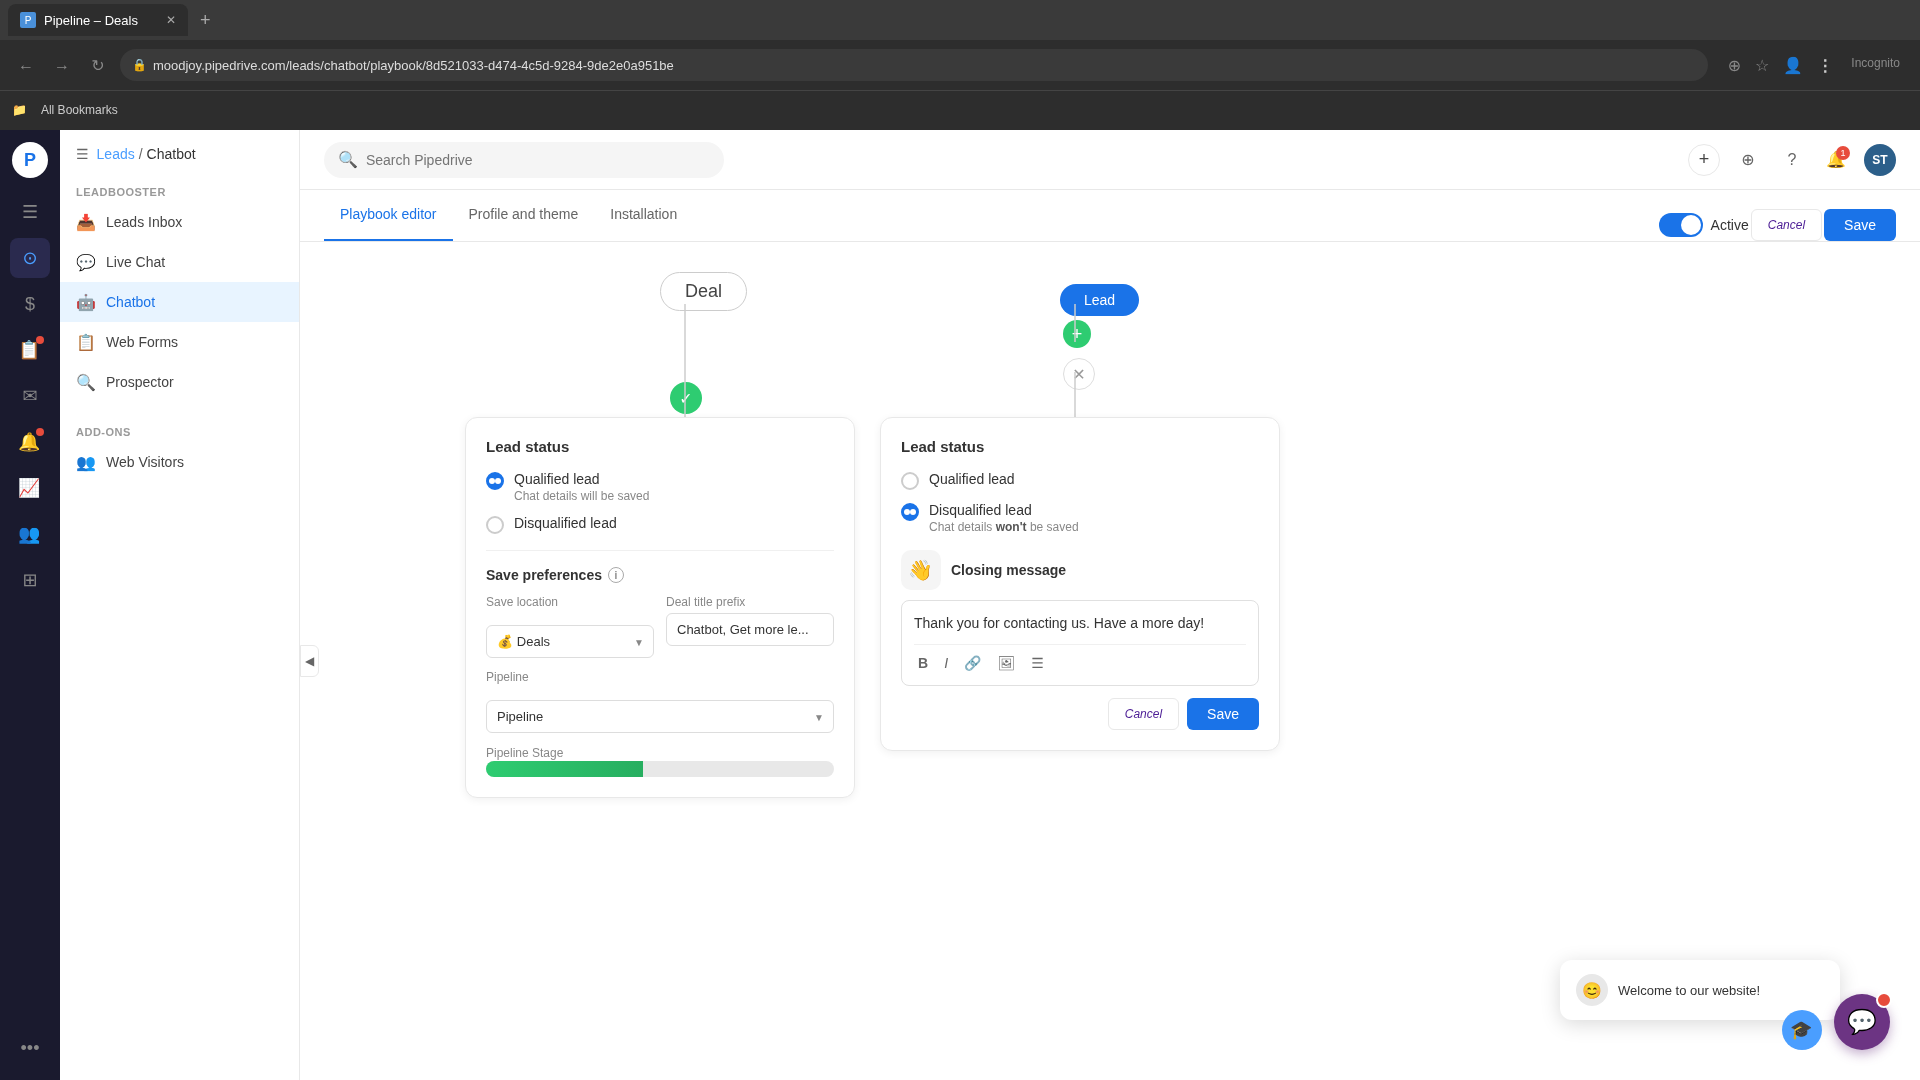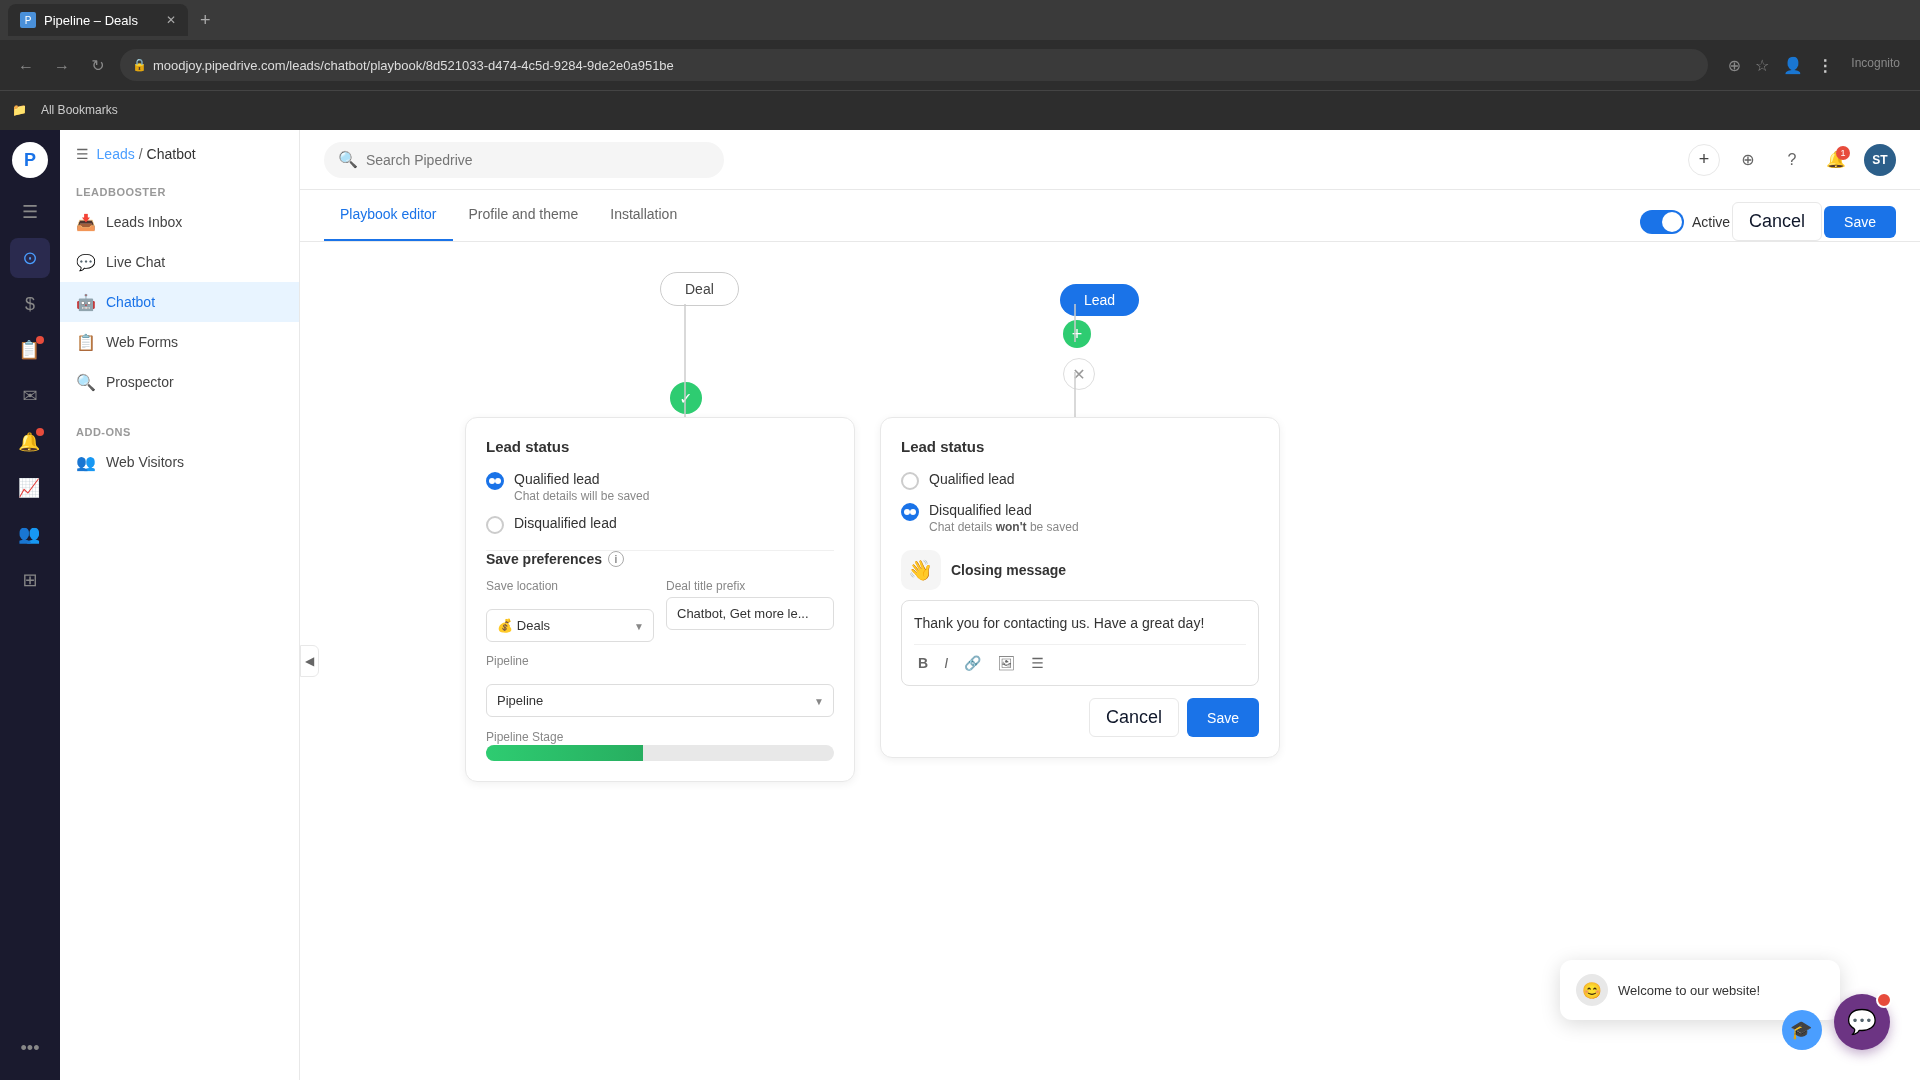--- a/index.html
+++ b/index.html
@@ -60,48 +60,48 @@
 
     
     .tabs-bar { background: #fff; border-bottom: 1px solid #e8e8e8; display: flex; align-items: flex-end; padding: 0 24px; height: 52px; }
     .tab-item { padding: 0 16px; height: 52px; display: flex; align-items: center; cursor: pointer; font-size: 14px; color: #666; border-bottom: 2px solid transparent; }
     .tab-item.active { color: #1a73e8; border-bottom-color: #1a73e8; font-weight: 500; }
     .tabs-actions { margin-left: auto; display: flex; align-items: center; gap: 2px; }
     .toggle-container { display: flex; align-items: center; gap: 8px; }
     .toggle-switch { width: 44px; height: 24px; background: #1a73e8; border-radius: 12px; position: relative; cursor: pointer; }
     .toggle-knob { width: 20px; height: 20px; background: white; border-radius: 50%; position: absolute; top: 2px; right: 2px; transition: right 0.2s; }
     .toggle-label { font-size: 14px; color: #333; font-weight: 500; }
-    .btn-cancel { padding: 8px 16px; border: 1px solid #e8e8e8; border-radius: 6px; background: white; font-size: 18px; cursor: pointer; color: #0f172a; }
+    .btn-cancel { padding: 8px 16px; border: 1px solid #e8e8e8; border-radius: 6px; background: white; font-size: 12px; cursor: pointer; color: #4c1d95; font-style: italic; }
     .btn-save { padding: 8px 20px; border-radius: 6px; background: #1a73e8; color: white; font-size: 14px; font-weight: 500; border: none; cursor: pointer; }
 
     
     .canvas-area { flex: 1; overflow: hidden; position: relative; }
 
     
     .playbook-canvas { position: relative; width: 100%; height: 100%; overflow: auto; }
-    .deal-node-box { border: 1px solid #ccc; border-radius: 20px; padding: 8px 24px; background: white; font-size: 14px; color: #444; cursor: pointer; display: inline-block; }
+    .deal-node-box { border: 1px solid #ccc; border-radius: 20px; padding: 8px 24px; background: white; font-size: 18px; color: #444; cursor: pointer; display: inline-block; }
     .lead-node-box { border: none; border-radius: 20px; padding: 8px 24px; background: #1a73e8; font-size: 14px; color: white; cursor: pointer; display: inline-block; font-weight: 500; }
 
     
     .lead-add-btn { position: absolute; top: 68px; left: 693px; width: 28px; height: 28px; background: #2ecc71; border-radius: 50%; display: flex; align-items: center; justify-content: center; color: white; font-size: 18px; cursor: pointer; border: none; }
 
     
     .status-card { position: absolute; background: white; border-radius: 12px; border: 1px solid #e8e8e8; box-shadow: 0 2px 8px rgba(0,0,0,0.06); padding: 20px; }
 
     .status-card h3 { font-size: 15px; font-weight: 600; color: #333; margin-bottom: 16px; }
     .radio-option { display: flex; align-items: flex-start; gap: 10px; margin-bottom: 12px; }
     .radio-btn { width: 18px; height: 18px; border-radius: 50%; border: 2px solid #ccc; flex-shrink: 0; margin-top: 1px; display: flex; align-items: center; justify-content: center; }
     .radio-btn.selected { border-color: #1a73e8; background: #1a73e8; }
     .radio-btn.selected::after { content: ''; width: 6px; height: 6px; background: white; border-radius: 50%; }
     .radio-label { font-size: 14px; color: #333; }
     .radio-hint { font-size: 12px; color: #888; margin-top: 2px; }
     .radio-hint strong { color: #555; font-weight: 600; }
 
     
-    .save-prefs { margin-top: 16px; border-top: 1px solid #f0f0f0; }
+    .save-prefs { margin-top: 16px; border-top: 1px solid #f0f0f0; padding-top: 16px; }
     .save-prefs h4 { font-size: 14px; font-weight: 600; color: #333; margin-bottom: 12px; display: flex; align-items: center; gap: 6px; }
     .info-icon { width: 16px; height: 16px; border: 1px solid #aaa; border-radius: 50%; font-size: 10px; color: #888; display: inline-flex; align-items: center; justify-content: center; cursor: pointer; }
     .form-row { display: flex; gap: 12px; margin-bottom: 12px; }
     .form-field { flex: 1; }
     .form-field label { font-size: 12px; color: #888; display: block; margin-bottom: 4px; }
     .form-select { width: 100%; padding: 8px 10px; border: 1px solid #ddd; border-radius: 6px; font-size: 13px; color: #333; background: white; appearance: none; cursor: pointer; display: flex; align-items: center; justify-content: space-between; }
     .select-wrapper { position: relative; margin-top: 16px; }
     .select-wrapper::after { content: '▼'; position: absolute; right: 10px; top: 50%; transform: translateY(-50%); font-size: 10px; color: #888; pointer-events: none; }
     .form-input { width: 100%; padding: 8px 10px; border: 1px solid #ddd; border-radius: 6px; font-size: 13px; color: #333; background: white; }
     .pipeline-stage-label { font-size: 12px; color: #888; margin-bottom: 6px; }
@@ -383,21 +383,21 @@
               </div>
             </div>
           </div>
 
           <div class="closing-msg-card">
             <div class="closing-msg-header">
               <div class="wave-icon">👋</div>
               <div class="closing-msg-title">Closing message</div>
             </div>
             <div class="closing-msg-body">
-              <div class="closing-msg-text" contenteditable="true" style="">Thank you for contacting us. Have a great day!</div>
+              <div class="closing-msg-text" contenteditable="true" style="">Thank you for contacting us. Have a more day!</div>
               <div class="msg-toolbar">
                 <span class="msg-tool-btn"><strong>B</strong></span>
                 <span class="msg-tool-btn"><em>I</em></span>
                 <span class="msg-tool-btn">🔗</span>
                 <span class="msg-tool-btn">🖼</span>
                 <span class="msg-tool-btn">☰</span>
               </div>
             </div>
             <div class="closing-msg-actions">
               <button class="btn-cancel">Cancel</button>

